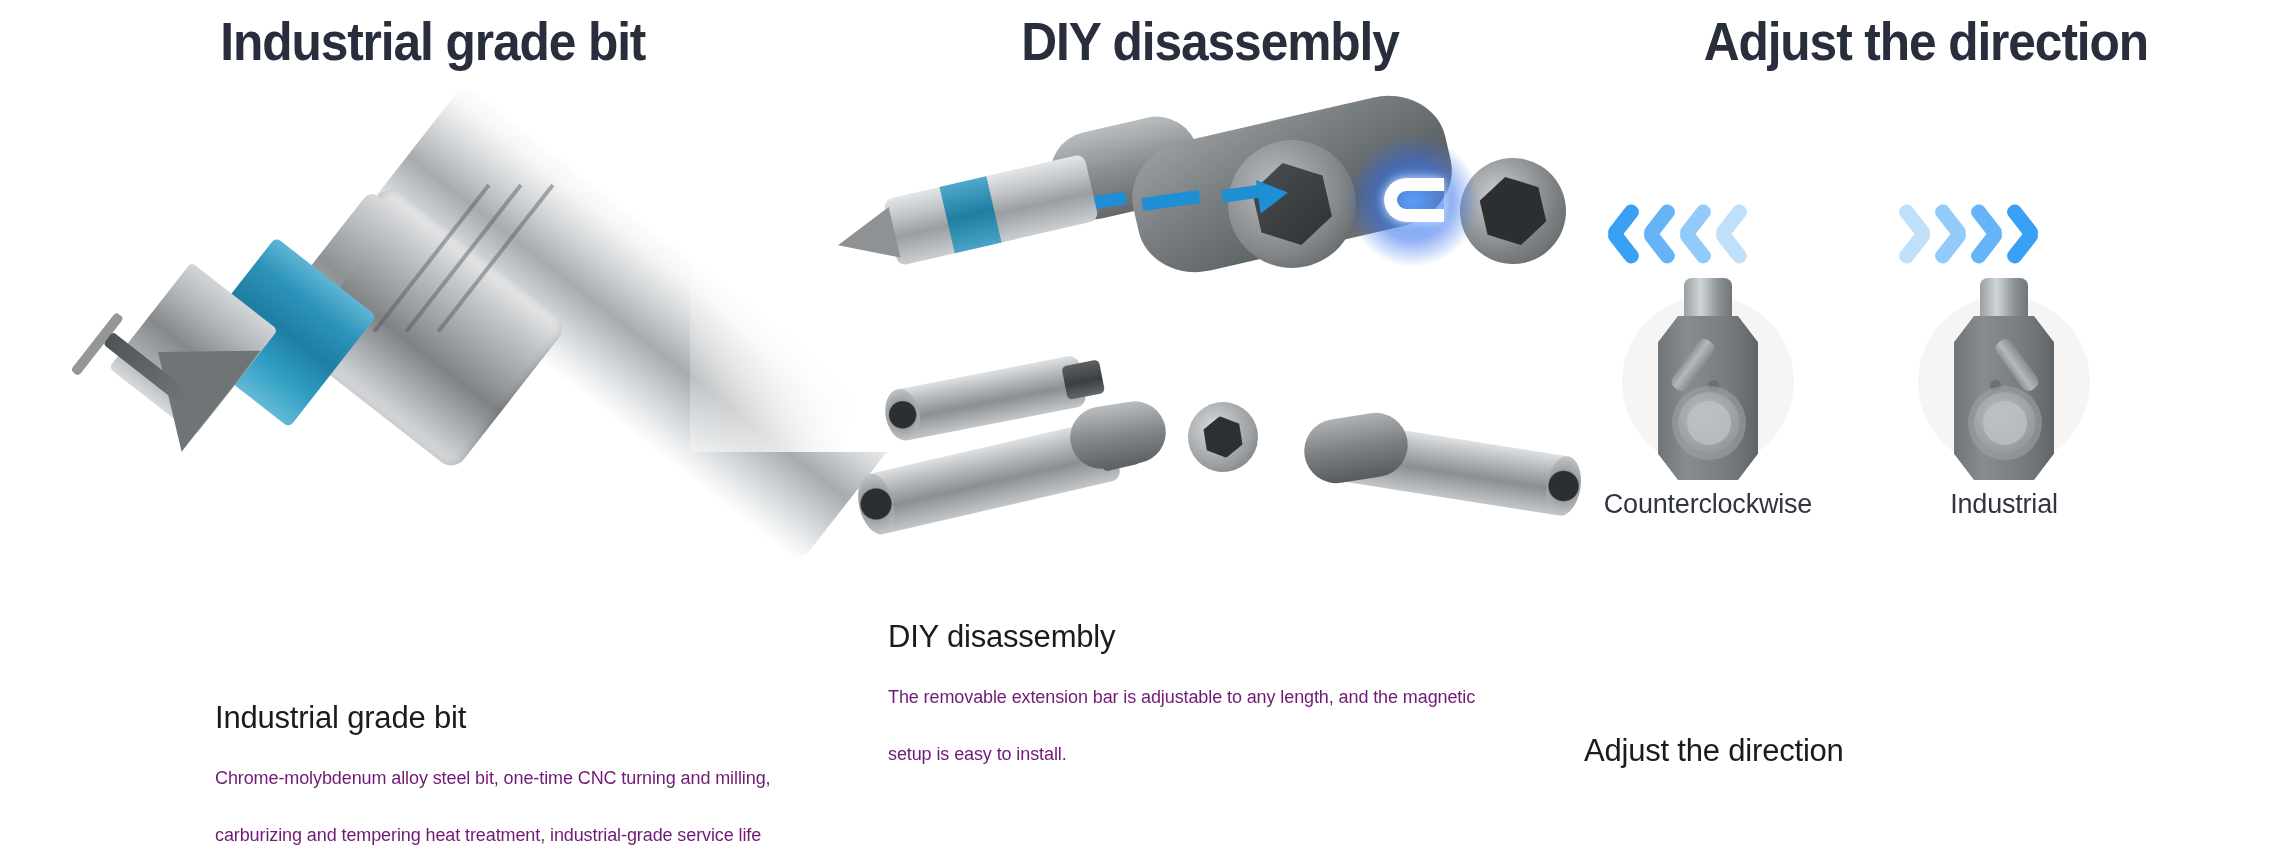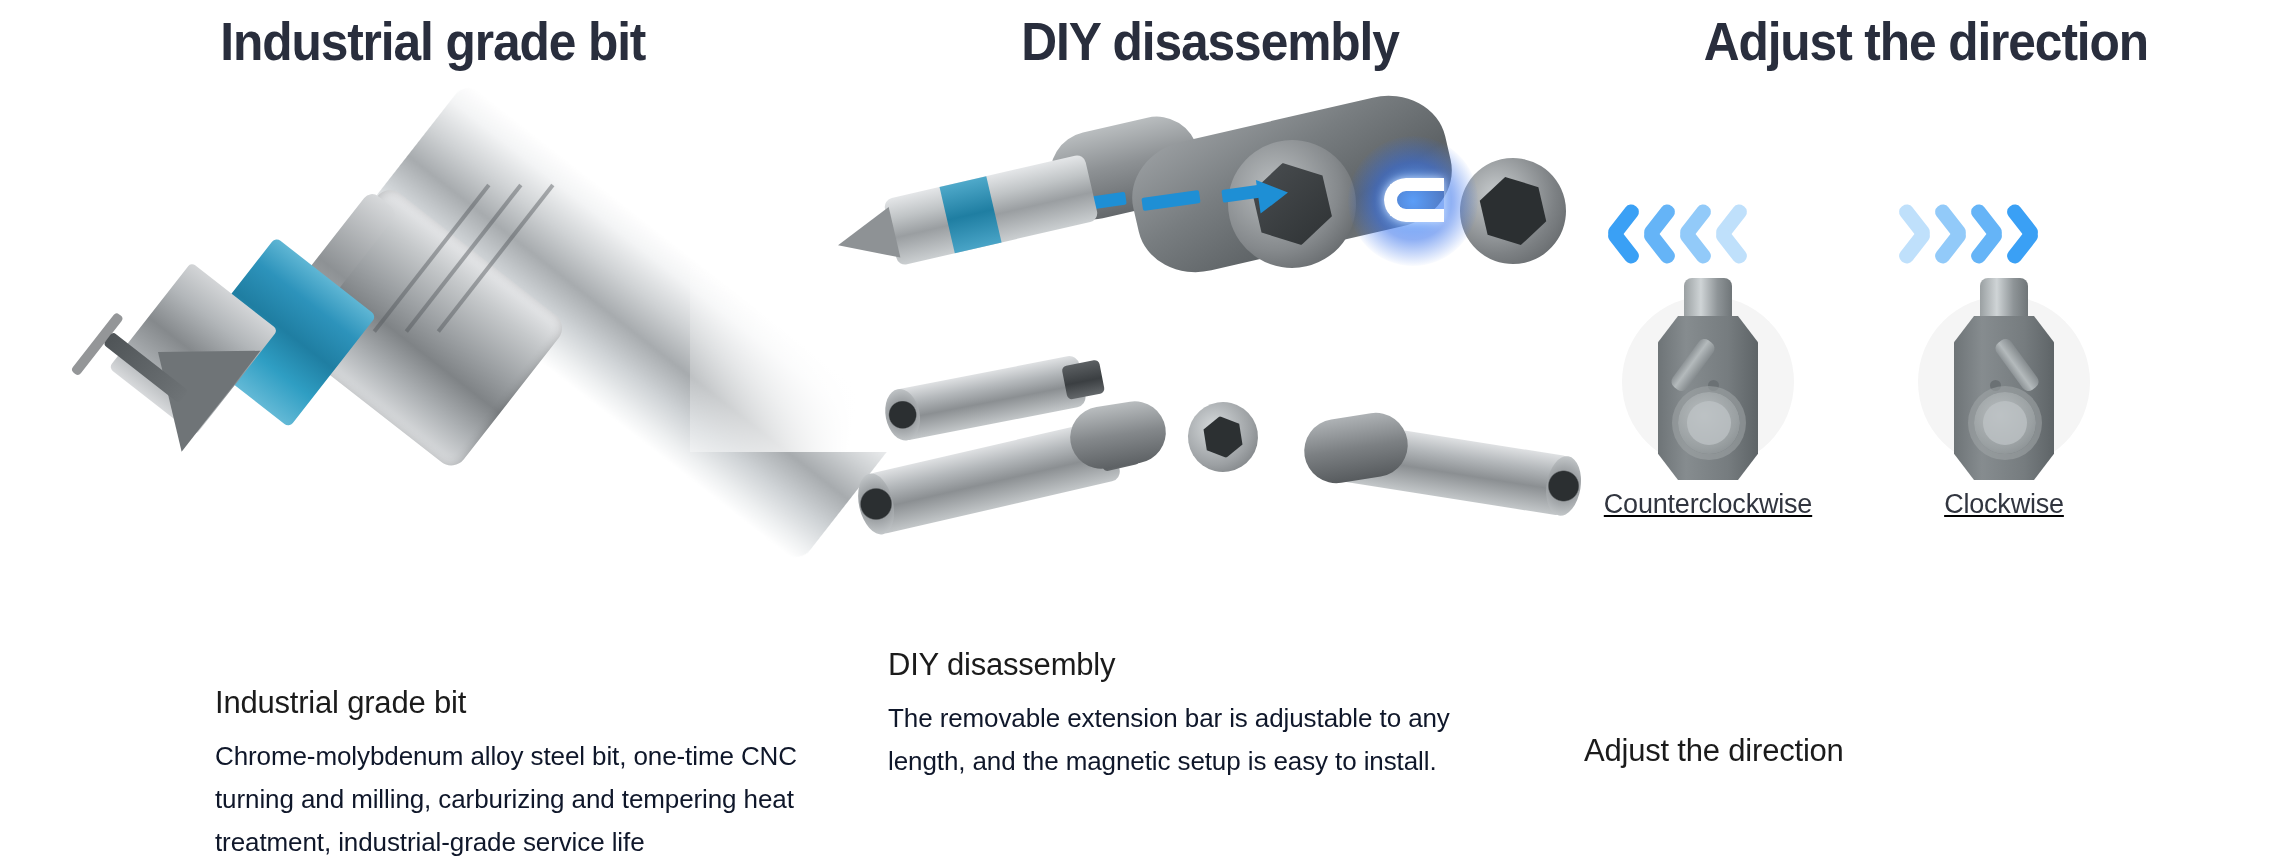--- a/index.html
+++ b/index.html
@@ -271,21 +271,21 @@
   .chev-k span {
     position:absolute; width:15px; height:40px; border-radius:7px;
     background:#3aa0f5;
   }
   .chev-k.l span.a { left:12px; top:-2px;  transform: rotate(38deg); }
   .chev-k.l span.b { left:12px; top:22px;  transform: rotate(-38deg); }
   .chev-k.r span.a { left:7px;  top:-2px;  transform: rotate(-38deg); }
   .chev-k.r span.b { left:7px;  top:22px;  transform: rotate(38deg); }
 
   .switch-group { position:absolute; top:224px; width:100%; }
-  .sw-item { position:absolute; width:240px; text-align:center;text-decoration:underline; }
+  .sw-item { position:absolute; width:240px; text-align:center; }
   .sw-item.a { left:28px; }
   .sw-item.b { left:324px; }
   .sw-circle {
     position:relative; width:172px; height:172px; margin:0 auto;
     border-radius:50%; background:#f5f5f5;
   }
   .sw-shaft {
     position:absolute; left:62px; top:-18px; width:48px; height:44px;
     border-radius:8px 8px 0 0;
     background: linear-gradient(to right,#9aa0a2,#cfd4d6 35%,#8e9497 70%,#6f7578);
@@ -324,21 +324,21 @@
     font-family: "Liberation Sans", sans-serif;
   }
 
   
   .caption { position:absolute; bottom:0; }
   .cap-title {
     font-size: 31px; line-height: 38px; color:#1b1b1b;
     margin-bottom: 13px; letter-spacing:-.2px;
   }
   .cap-body {
-    font-size: 26px; line-height: 43px; color:#0f172a;
+    font-size: 18px; line-height: 57px; color:#701a75;
     letter-spacing:-.1px;
   }
   .col-1 .caption { left:215px; width:620px; bottom:-8px; }
   .col-2 .caption { left:28px;  width:600px; bottom:73px; }
   .col-3 .caption { left:24px;  width:620px; bottom:73px; }
 </style>
 </head>
 <body>
 
 <div class="page">
@@ -484,21 +484,21 @@
             </div>
 
             <div class="sw-item b">
               <div class="sw-circle">
                 <div class="sw-shaft"></div>
                 <div class="sw-body"></div>
                 <div class="sw-lever"></div>
                 <div class="sw-knob"></div>
                 <div class="sw-dial"></div>
               </div>
-              <div class="sw-label">Clockwise</div>
+              <div class="sw-label">Industrial</div>
             </div>
           </div>
 
         </div>
       </div>
 
       <div class="caption">
         <div class="cap-title">Adjust the direction</div>
       </div>
     </div>

